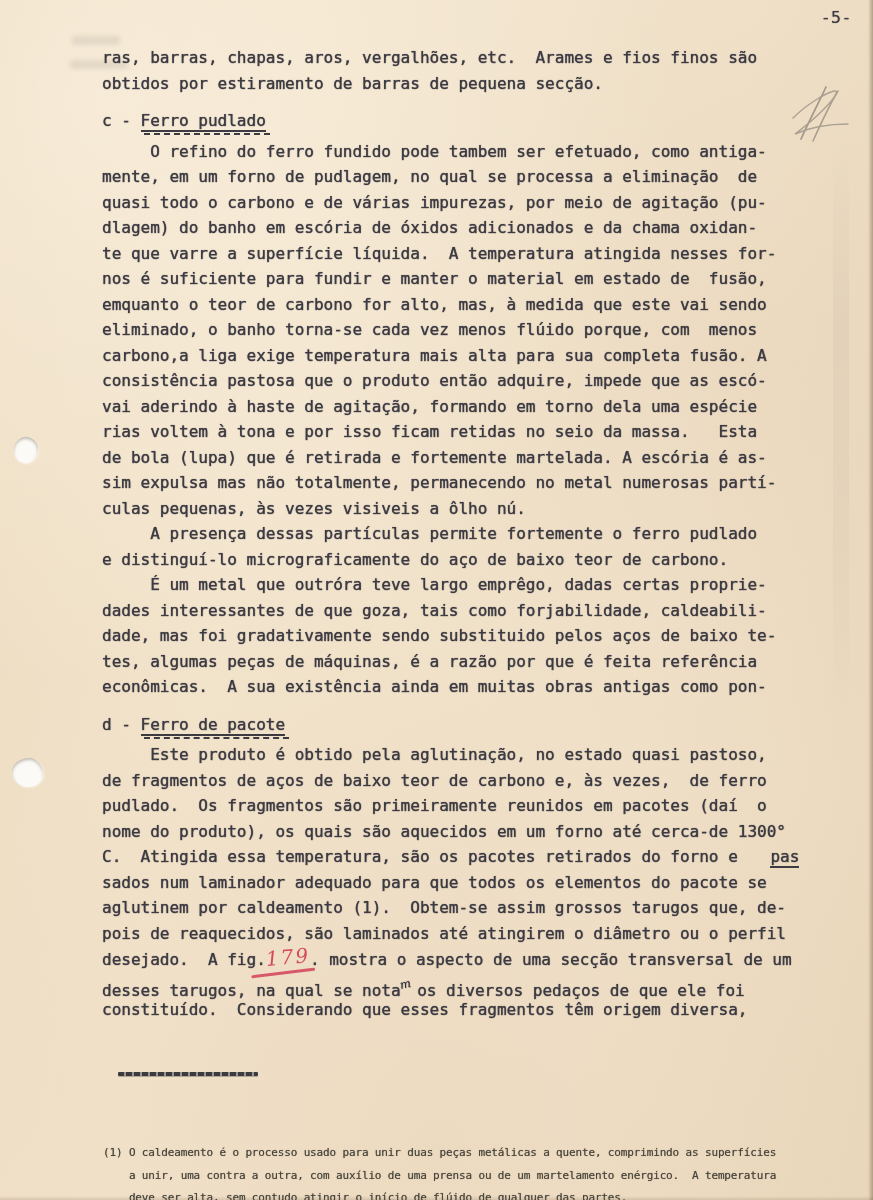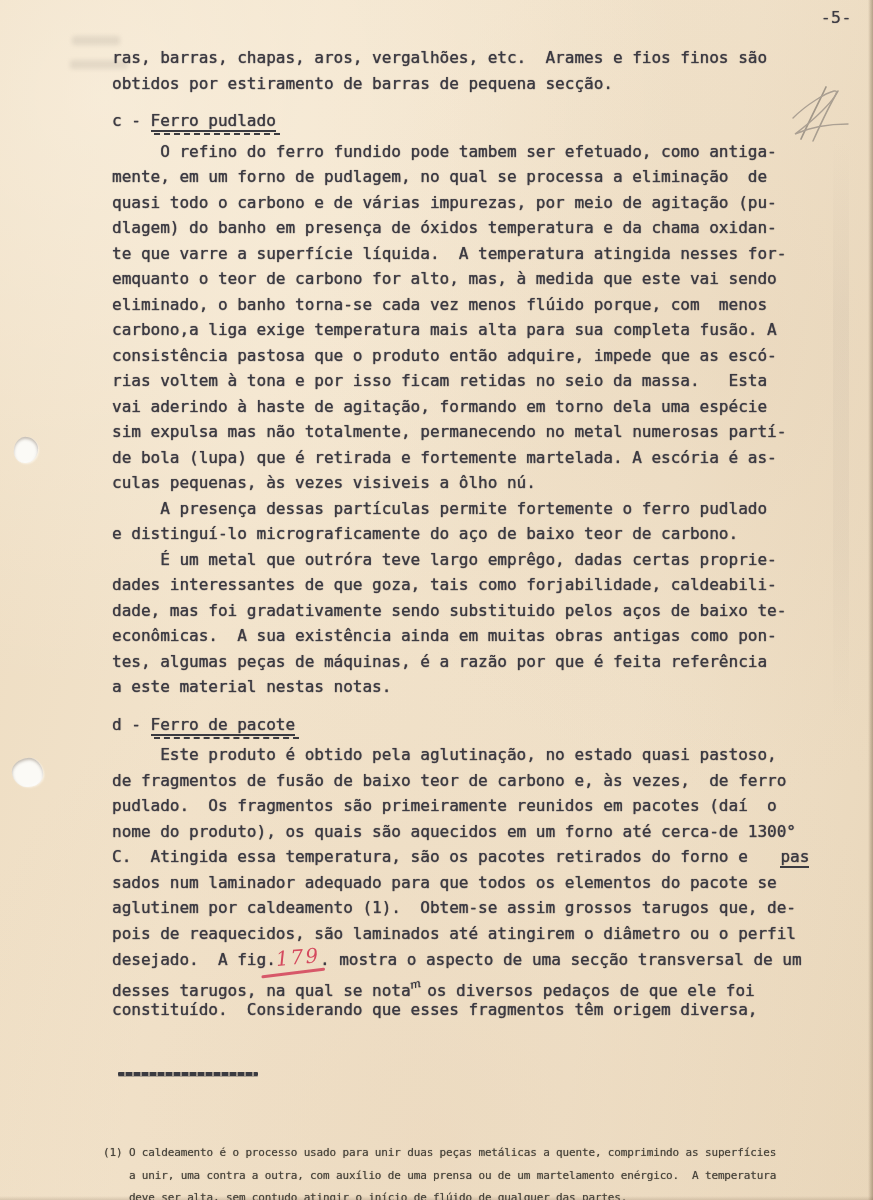--- a/index.html
+++ b/index.html
@@ -34,21 +34,21 @@
 
   
   #page-number{position:absolute;top:8px;right:21px;font-size:16.5px;color:#3c3b43;
     text-shadow:0 0 1px rgba(50,46,56,.7);letter-spacing:.5px;}
 
   
   #pencil-mark{position:absolute;left:782px;top:84px;}
 
   
   #text-body{
-    position:absolute;left:112px;top:45px;width:705px;
+    position:absolute;left:102px;top:45px;width:705px;
     font-size:16px;color:#3c3b43;
     text-shadow:0 0 1px rgba(50,46,56,.62), .4px .4px .7px rgba(50,46,56,.30);
     -webkit-text-stroke:.25px rgba(50,46,56,.45);
   }
   .line{height:25.5px;line-height:25.5px;white-space:pre;}
   .line.heading{margin-top:12px;margin-bottom:5px;}
   .heading-title{position:relative;border-bottom:2px solid #3b3b41;padding-bottom:0px;margin-top:35px;}
   .heading-title::after{content:"";position:absolute;left:3px;right:-4px;bottom:-5px;
     border-bottom:2px dashed #3b3b41;}
   .cont-underline{border-bottom:2px solid #3b3b41;margin-left:23px;}
@@ -100,42 +100,42 @@
     <path d="M11 34 C25 20 44 9 52 7 C59 6 50 17 40 27 C31 36 21 44 13 50 C22 46 40 40 66 40" stroke="#aba093" stroke-width="1.4" stroke-linecap="round"></path>
   </svg>
 
   <div id="text-body">
       <div class="line">ras, barras, chapas, aros, vergalhões, etc.  Arames e fios finos são</div>
       <div class="line">obtidos por estiramento de barras de pequena secção.</div>
       <div class="line heading"><span>c - </span><span class="heading-title">Ferro pudlado</span></div>
       <div class="line">     O refino do ferro fundido pode tambem ser efetuado, como antiga-</div>
       <div class="line">mente, em um forno de pudlagem, no qual se processa a eliminação  de</div>
       <div class="line">quasi todo o carbono e de várias impurezas, por meio de agitação (pu-</div>
-      <div class="line">dlagem) do banho em presença de óxidos temperatura e da chama oxidan-</div>
+      <div class="line">dlagem) do banho em escória de óxidos adicionados e da chama oxidan-</div>
       <div class="line">te que varre a superfície líquida.  A temperatura atingida nesses for-</div>
+      <div class="line">nos é suficiente para fundir e manter o material em estado de  fusão,</div>
       <div class="line">emquanto o teor de carbono for alto, mas, à medida que este vai sendo</div>
       <div class="line">eliminado, o banho torna-se cada vez menos flúido porque, com  menos</div>
       <div class="line">carbono,a liga exige temperatura mais alta para sua completa fusão. A</div>
       <div class="line">consistência pastosa que o produto então adquire, impede que as escó-</div>
+      <div class="line">vai aderindo à haste de agitação, formando em torno dela uma espécie</div>
       <div class="line">rias voltem à tona e por isso ficam retidas no seio da massa.   Esta</div>
-      <div class="line">vai aderindo à haste de agitação, formando em torno dela uma espécie</div>
+      <div class="line">de bola (lupa) que é retirada e fortemente martelada. A escória é as-</div>
       <div class="line">sim expulsa mas não totalmente, permanecendo no metal numerosas partí-</div>
-      <div class="line">de bola (lupa) que é retirada e fortemente martelada. A escória é as-</div>
       <div class="line">culas pequenas, às vezes visiveis a ôlho nú.</div>
       <div class="line">     A presença dessas partículas permite fortemente o ferro pudlado</div>
       <div class="line">e distinguí-lo micrograficamente do aço de baixo teor de carbono.</div>
       <div class="line">     É um metal que outróra teve largo emprêgo, dadas certas proprie-</div>
       <div class="line">dades interessantes de que goza, tais como forjabilidade, caldeabili-</div>
       <div class="line">dade, mas foi gradativamente sendo substituido pelos aços de baixo te-</div>
+      <div class="line">tes, algumas peças de máquinas, é a razão por que é feita referência</div>
       <div class="line">econômicas.  A sua existência ainda em muitas obras antigas como pon-</div>
-      <div class="line">tes, algumas peças de máquinas, é a razão por que é feita referência</div>
-      <div class="line">a este material nestas notas.</div>
       <div class="line heading"><span>d - </span><span class="heading-title">Ferro de pacote</span></div>
       <div class="line">     Este produto é obtido pela aglutinação, no estado quasi pastoso,</div>
-      <div class="line">de fragmentos de fusão de baixo teor de carbono e, às vezes,  de ferro</div>
+      <div class="line">de fragmentos de aços de baixo teor de carbono e, às vezes,  de ferro</div>
       <div class="line">pudlado.  Os fragmentos são primeiramente reunidos em pacotes (daí  o</div>
       <div class="line">nome do produto), os quais são aquecidos em um forno até cerca-de 1300°</div>
       <div class="line"><span>C.  Atingida essa temperatura, são os pacotes retirados do forno e </span><span class="cont-underline">pas</span></div>
       <div class="line">sados num laminador adequado para que todos os elementos do pacote se</div>
       <div class="line">aglutinem por caldeamento (1).  Obtem-se assim grossos tarugos que, de-</div>
       <div class="line">pois de reaquecidos, são laminados até atingirem o diâmetro ou o perfil</div>
       <div class="line"><span>desejado.  A fig.</span><span class="hand-red">179</span><span>. mostra o aspecto de uma secção transversal de um</span></div>
       <div class="line"><span>desses tarugos, na qual se nota</span><span class="hand-ins">m</span><span> os diversos pedaços de que ele foi</span></div>
       <div class="line">constituído.  Considerando que esses fragmentos têm origem diversa,</div>
     </div>

